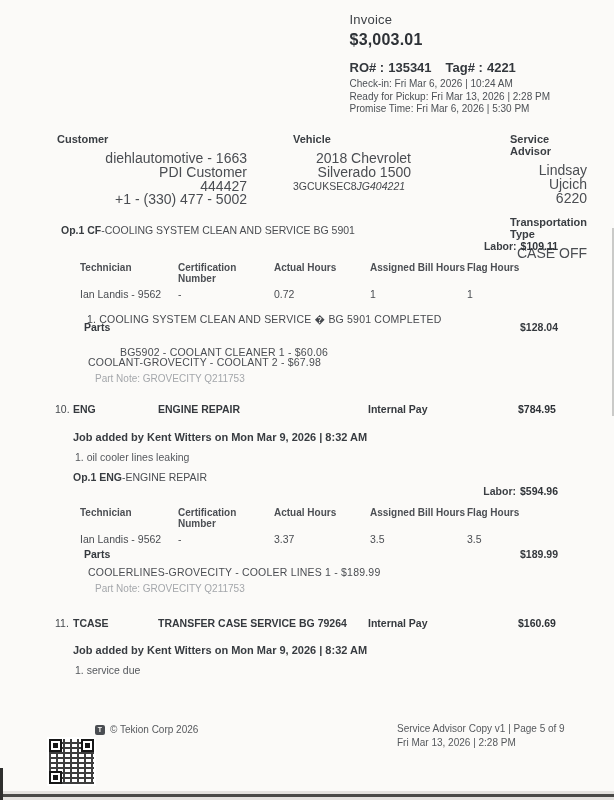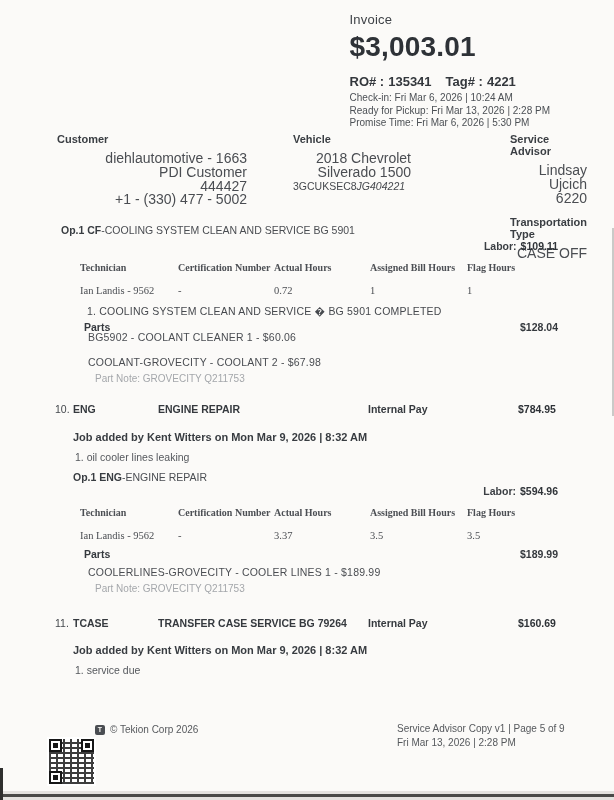--- a/index.html
+++ b/index.html
@@ -6,21 +6,21 @@
   .page {
     position:relative; width:614px; height:800px; margin:0 auto;
     background:#fbfaf8; overflow:hidden;
     font-family:"Liberation Sans", sans-serif; color:#46494e;
     -webkit-font-smoothing:antialiased;
   }
 
   
   .hdr { position:absolute; top:12px; right:64px; }
   .hdr-label { font-size:13px; color:#3e4247; letter-spacing:.2px; }
-  .hdr-total { font-size:28px; font-weight:bold; color:#2e3237; margin-top:4px; letter-spacing:.2px; }
+  .hdr-total { font-size:16px; font-weight:bold; color:#2e3237; margin-top:4px; letter-spacing:.2px; }
   .hdr-ro { margin-top:11px; font-size:13px; font-weight:bold; color:#33373c; }
   .hdr-ro .v { margin-left:4px; }
   .hdr-ro .tag { margin-left:14px; }
   .hdr-meta { margin-top:3px; font-size:10px; color:#4c5055; line-height:12.5px; }
 
   
   .parties { position:absolute; top:133px; left:57px; right:40px;
              display:grid; grid-template-columns:190px 171px 1fr;gap:46px; }
   .party-heading { font-size:11px; font-weight:bold; color:#3a3e43; margin-bottom:7px; }
   .party-line { font-size:14px; line-height:13.8px; color:#4a4d52;text-align:right; }
@@ -35,35 +35,35 @@
   .op-title .desc { margin-left:0; }
   .op1 { top:224px; left:61px; }
   .op2 { top:471px; left:73px; }
 
   .labor { position:absolute; right:56px; font-size:10.5px; font-weight:bold; color:#3a3e43; }
   .labor .amt { margin-left:4px; color:#303439; }
   .labor1 { top:240px; }
   .labor2 { top:485px; }
 
   .tech-table { position:absolute; left:80px; right:54px;
-                display:grid; grid-template-columns:98px 96px 96px 97px 1fr; row-gap:12px;font-family:Liberation Serif, serif; }
+                display:grid; grid-template-columns:98px 96px 96px 97px 1fr; row-gap:4px; }
   .t1 { top:262px; }
   .t2 { top:507px; }
   .tech-table .th { font-size:10px; font-weight:bold; color:#4c4f54; }
   .tech-table .td { font-size:10.5px; color:#4a4d52; }
 
-  .completed { position:absolute; left:87px; font-size:10.5px; color:#46494e; letter-spacing:.2px; }
+  .completed { position:absolute; left:87px; font-size:10.5px; color:#46494e; letter-spacing:.2px;margin-top:8px; }
   .cmp1 { top:304px; }
 
   .parts-row { position:absolute; left:84px; right:56px; display:flex; justify-content:space-between;
                font-size:10.5px; font-weight:bold; color:#35393e; }
   .p1 { top:321px; }
   .p2 { top:548px; }
   .part-line { position:absolute; left:88px; font-size:10.5px; color:#4a4d52; letter-spacing:.2px; }
-  .pl1a { top:331px; } .pl1b { top:356px; } .pl2a { top:566px; }
+  .pl1a { top:346px;margin-left:32px; } .pl1b { top:356px; } .pl2a { top:566px; }
   .part-note { position:absolute; left:95px; font-size:10px; color:#a4a7ab; }
   .pn1 { top:373px; } .pn2 { top:583px; }
 
   
   .job-row { position:absolute; left:55px; right:56px;
              display:grid; grid-template-columns:18px 85px 210px 150px 1fr;
              font-size:10.5px; align-items:baseline; }
   .j10 { top:403px; } .j11 { top:617px; }
   .job-row .num  { color:#44484d; }
   .job-row .code,.job-row .jname,.job-row .pay { font-weight:bold; color:#35393e; }

